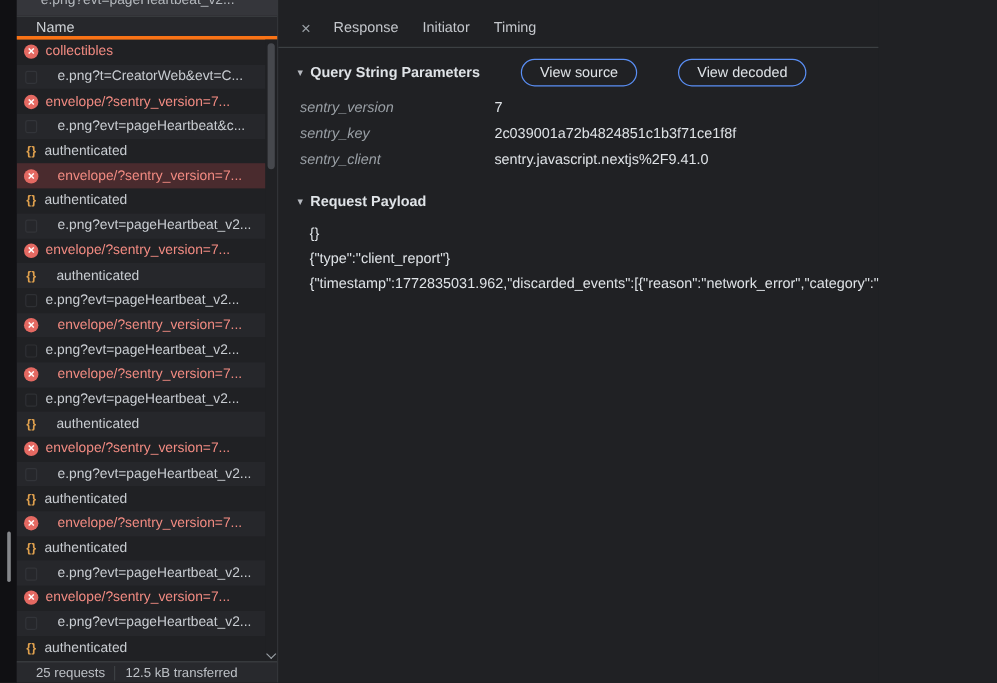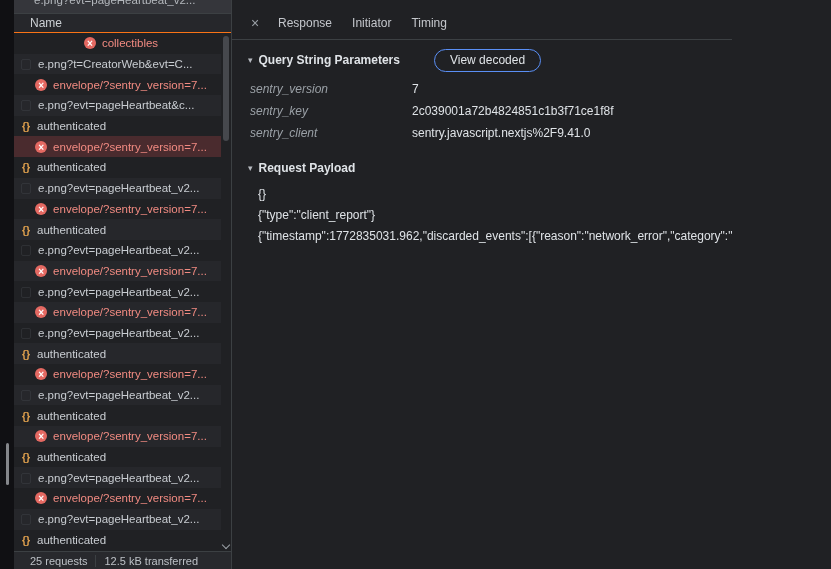--- a/index.html
+++ b/index.html
@@ -8,27 +8,27 @@
   .window{position:relative;width:732px;height:569px;background:#202124;overflow:hidden;}
 
   
   .left-edge{position:absolute;left:0;top:0;width:14px;height:569px;background:#101013;}
   .page-scroll-thumb{position:absolute;left:6px;top:443px;width:3px;height:42px;background:#85878b;border-radius:2px;}
 
   
   .net-panel{position:absolute;left:14px;top:0;width:218px;height:569px;background:#202124;border-right:1px solid #3c4043;}
   .partial-row{height:13px;background:#35363b;overflow:hidden;position:relative;}
   .partial-row span{position:absolute;left:20px;top:-6px;font-size:11.5px;color:#b4b8bd;white-space:nowrap;}
-  .name-header{height:20px;line-height:18px;border-top:1px solid #3c4043;border-bottom:1px solid #f97316;
+  .name-header{height:20px;line-height:18px;border-top:1px solid #3c4043;border-bottom:3px solid #f97316;
     background:#26272b;color:#cdd1d5;font-size:12px;padding-left:16px;}
   .rows{position:absolute;top:33px;left:0;width:208px;height:518px;overflow:hidden;}
   .req-row{height:20.7px;display:flex;align-items:center;padding-left:5px;font-size:11.5px;color:#c9cdd2;
     white-space:nowrap;overflow:hidden;cursor:default;}
-  .req-row.odd{background:#26272b;}
-  .req-row.error{color:#f28b82;justify-content:center;}
+  .req-row.odd{background:#26272b;gap:10px;}
+  .req-row.error{color:#f28b82;}
   .req-row.selected{background:#4a2b2e;}
   .req-label{overflow:hidden;white-space:nowrap;}
   .icon{width:14px;height:14px;flex:0 0 14px;margin-right:4px;position:relative;}
   .ic-error{width:12px;height:12px;flex:0 0 12px;margin:1px 6px 1px 1px;background:#e46962;border-radius:50%;
     text-align:center;line-height:12px;}
   .ic-error::before{content:"×";color:#fff;font-size:10px;font-weight:bold;}
   .ic-json{text-align:center;}
   .ic-json::before{content:"{}";color:#e0a14e;font-weight:bold;font-size:10.5px;line-height:14px;}
   .ic-file{width:10px;height:11px;flex:0 0 10px;margin:2px 7px 1px 2px;border:1px solid #4a4d52;border-radius:2px;opacity:.35;}
 
@@ -211,20 +211,21 @@
             <span>Timing</span>
           </div>
         </div>
     </div>
 
     <div class="content">
 
       <div class="section-header">
         <span class="tri">▾</span>
         <span>Query String Parameters</span>
+        <button class="pill-btn">View source</button>
         <button class="pill-btn">View decoded</button>
       </div>
 
       <div class="params">
 
       <div class="param-row">
             <span class="param-key">sentry_version</span>
             <span class="param-value">7</span>
           </div>
           <div class="param-row">

